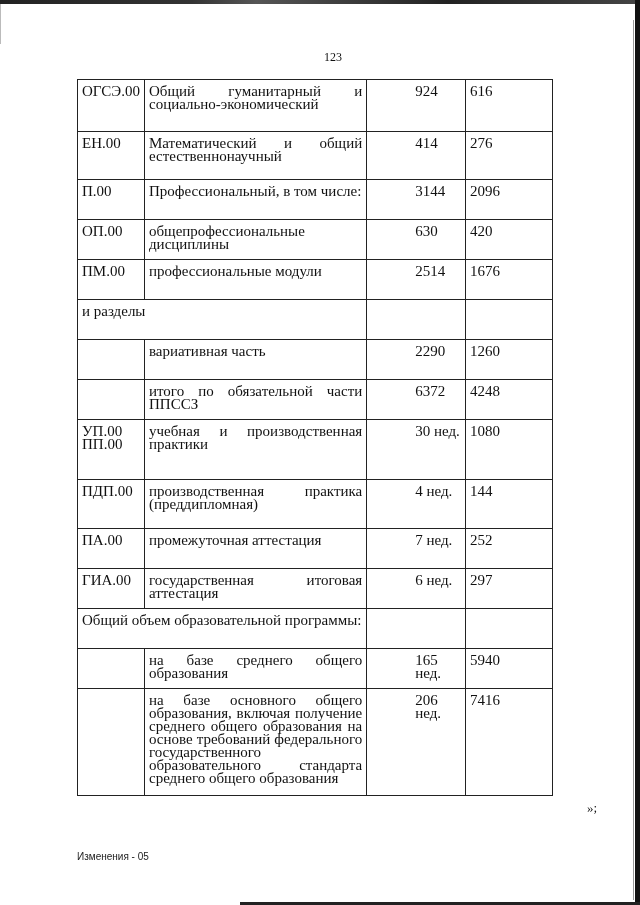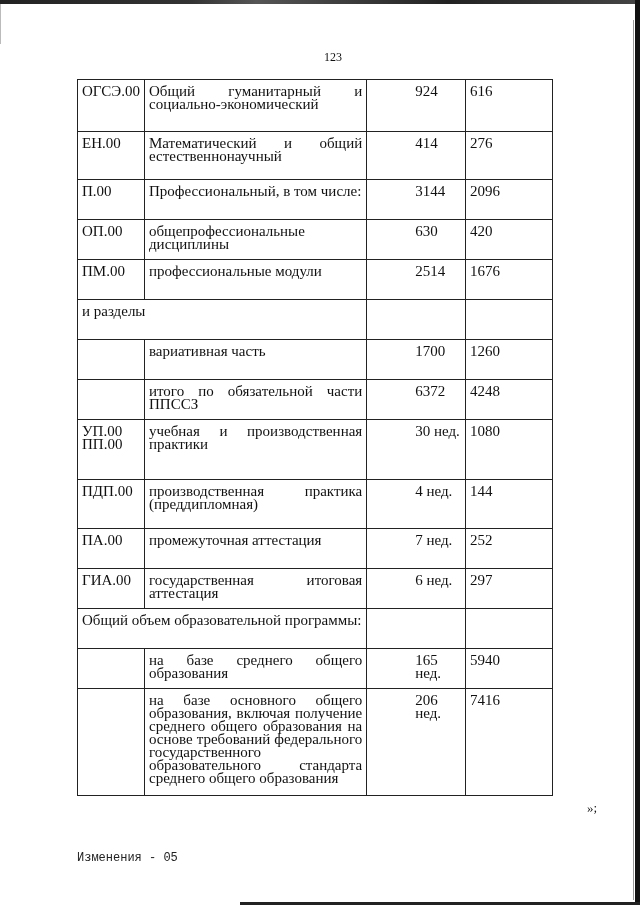--- a/index.html
+++ b/index.html
@@ -60,22 +60,22 @@
     .closing-quote {
       position: absolute;
       left: 587px;
       top: 800px;
       font-size: 13px;
     }
     .footer-note {
       position: absolute;
       left: 77px;
       top: 851px;
-      font-family: Liberation Mono, monospace;
-      font-size: 12px;
+      font-family: Liberation Sans, sans-serif;
+      font-size: 10px;
       color: #222;
     }
   </style>
 </head>
 <body>
 
 <div class="scan-top"></div>
 <div class="scan-left"></div>
 <div class="scan-right"></div>
 <div class="scan-right-inner"></div>
@@ -116,21 +116,21 @@
         <td class="v2">1676</td>
       </tr>
       <tr style="height: 40px;">
         <td class="merged" colspan="2">и разделы</td>
         <td class="v1"></td>
         <td class="v2"></td>
       </tr>
       <tr style="height: 40px;">
         <td class="code" style="white-space: pre-line;"></td>
         <td class="name">вариативная часть</td>
-        <td class="v1">1700</td>
+        <td class="v1">2290</td>
         <td class="v2">1260</td>
       </tr>
       <tr style="height: 40px;">
         <td class="code" style="white-space: pre-line;"></td>
         <td class="name">итого по обязательной части ППССЗ</td>
         <td class="v1">6372</td>
         <td class="v2">4248</td>
       </tr>
       <tr style="height: 60px;">
         <td class="code" style="white-space: pre-line;">УП.00

